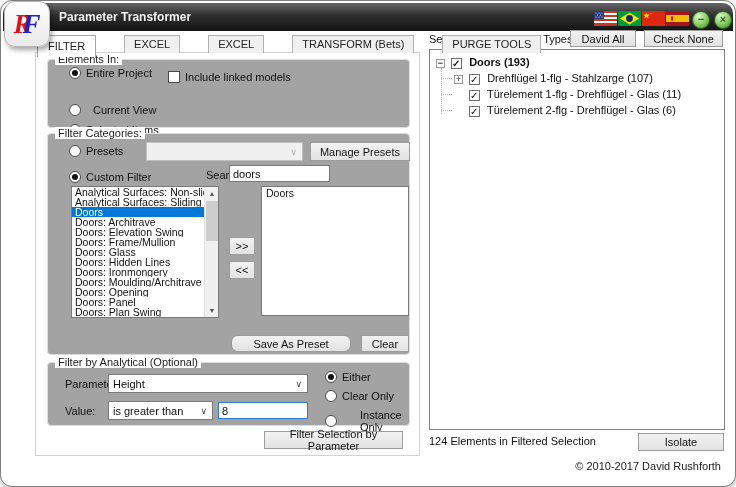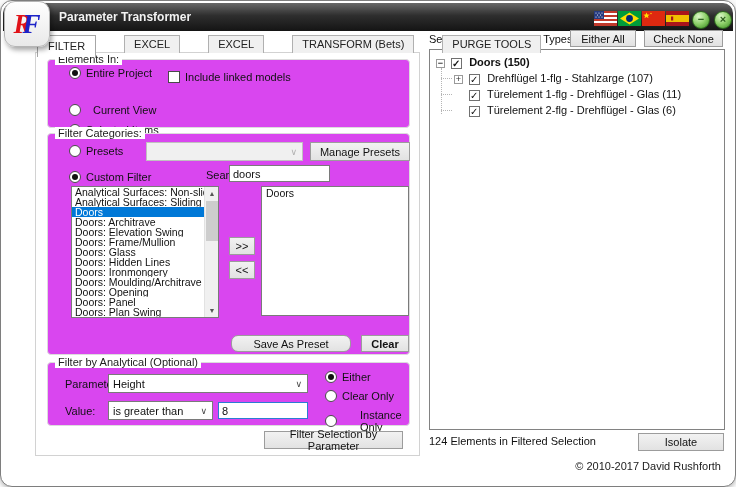--- a/index.html
+++ b/index.html
@@ -23,21 +23,21 @@
               background:radial-gradient(circle at 35% 28%, #dcf8c9, #8ed06a 48%, #4f9e33 85%);
               color:#2c5e1d; font-size:11px; font-weight:bold; line-height:15px; text-align:center; }
   
   .tabs { position:absolute; left:36px; top:34px; display:flex; align-items:flex-start; z-index:3;gap:26px; }
   .tab { background:#f0f0f0; border:1px solid #b0b0b0; border-bottom:none; padding:2px 9px 3px;
          font-size:11px; color:#222; margin-right:2px; }
   .tab.active { background:#fff; padding:4px 10px 5px; margin-bottom:-1px; border-color:#a6a6a6; }
   .tabpage { position:absolute; left:34px; top:51px; width:385px; height:404px;
              border:1px solid #d2d2d2; background:#fff; z-index:1; }
   
-  .grp { position:absolute; border:1px solid #dcdcdc; border-radius:4px; background:#d946ef; }
+  .grp { position:absolute; border:1px solid #dcdcdc; border-radius:4px; background:#a3a3a3; }
   .grp > .legend { position:absolute; top:-7px; left:7px; background:#fff; padding:0 3px;
                    font-size:11px; color:#222; }
   .lbl { font-size:11px; color:#111; }
   .row { position:absolute; display:flex; align-items:center; gap:5px; }
   .rad { width:12px; height:12px; min-width:12px; border:1px solid #4a4a4a; border-radius:50%; background:#fff; }
   .row.selected .rad::after { content:""; display:block; width:6px; height:6px; margin:2px; border-radius:50%; background:#111; }
   .chk { width:12px; height:12px; min-width:12px; border:1px solid #4a4a4a; background:#fff; }
   
   .txt { position:absolute; border:1px solid #7a7a7a; background:#fff; font-size:11px;
          font-family:"Liberation Sans",sans-serif; padding:1px 3px; color:#111; }
@@ -214,21 +214,21 @@
       <div class="btn" style="left:181px;top:127px;width:26px;height:18px;">&lt;&lt;</div>
 
       <div class="listbox" style="left:213px;top:52px;width:148px;height:130px;">
         <div>
 
         <div class="li2">Doors</div>
           </div>
       </div>
 
       <div class="btn" style="left:183px;top:201px;width:120px;height:17px;border-radius:7px;">Save As Preset</div>
-      <div class="btn" style="left:313px;top:201px;width:48px;height:17px;font-weight:bold;">Clear</div>
+      <div class="btn" style="left:313px;top:201px;width:48px;height:17px;">Clear</div>
     </div>
 
     <div class="grp" style="left:11px;top:309px;width:363px;height:64px;">
       <span class="legend">Filter by Analytical (Optional)</span>
       <span class="lbl" style="position:absolute;left:17px;top:15px;">Parameter:</span>
       <div class="combo" style="left:60px;top:11px;width:200px;height:19px;">
         <span>Height</span>
         <span class="arrow">∨</span>
       </div>
       <span class="lbl" style="position:absolute;left:17px;top:42px;">Value:</span>
@@ -251,31 +251,31 @@
             <span class="rad"></span>
             <span class="lbl">Instance Only</span>
           </div>
         </div>
     </div>
 
     <div class="btn" style="left:228px;top:378px;width:139px;height:18px;">Filter Selection by Parameter</div>
   </div>
 
   <span class="lbl" style="position:absolute;left:428px;top:32px;">Selected Families [and Types]:</span>
-  <div class="btn" style="left:569px;top:29px;width:66px;height:17px;">Either All</div>
+  <div class="btn" style="left:569px;top:29px;width:66px;height:17px;">David All</div>
   <div class="btn" style="left:643px;top:29px;width:79px;height:17px;">Check None</div>
 
   <div class="tree">
     <span class="vline"></span>
     <div>
 
     <div class="trow bold checked lv0" style="padding-left: 6px;">
           <span class="exp">−</span>
           <span class="tcb"></span>
-          <span>Doors (150)</span>
+          <span>Doors (193)</span>
         </div>
         <div class="trow checked lv1" style="padding-left: 24px;">
           <span class="exp">+</span>
           <span class="tcb"></span>
           <span>Drehflügel 1-flg - Stahlzarge (107)</span>
         </div>
         <div class="trow checked lv1" style="padding-left: 24px;">
           <span class="exp"></span>
           <span class="tcb"></span>
           <span>Türelement 1-flg - Drehflügel - Glas (11)</span>

